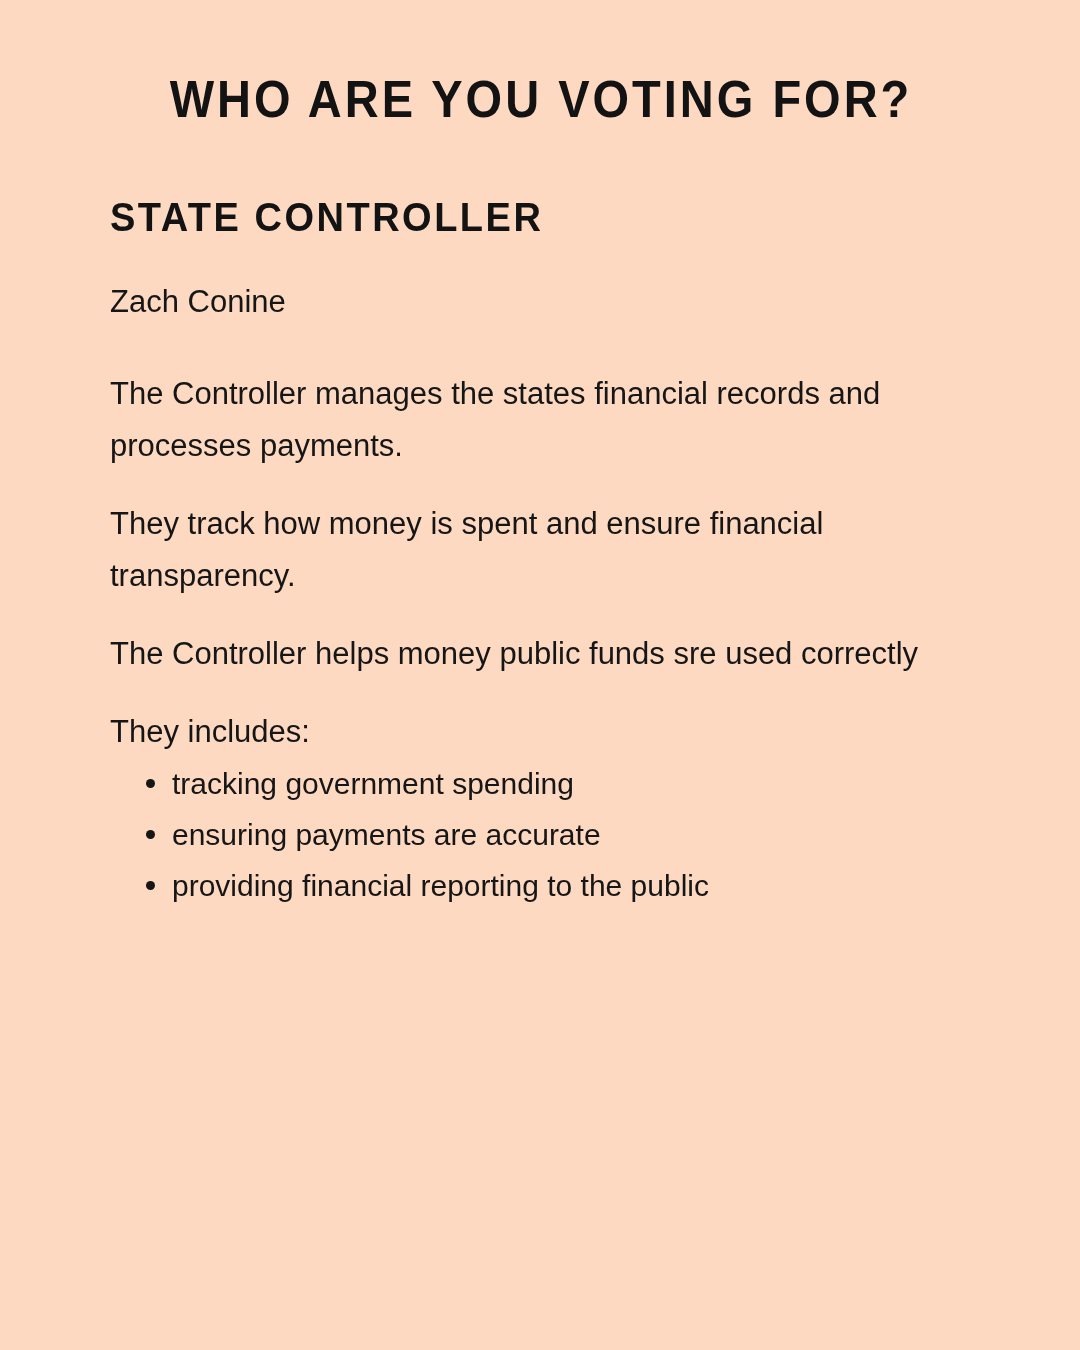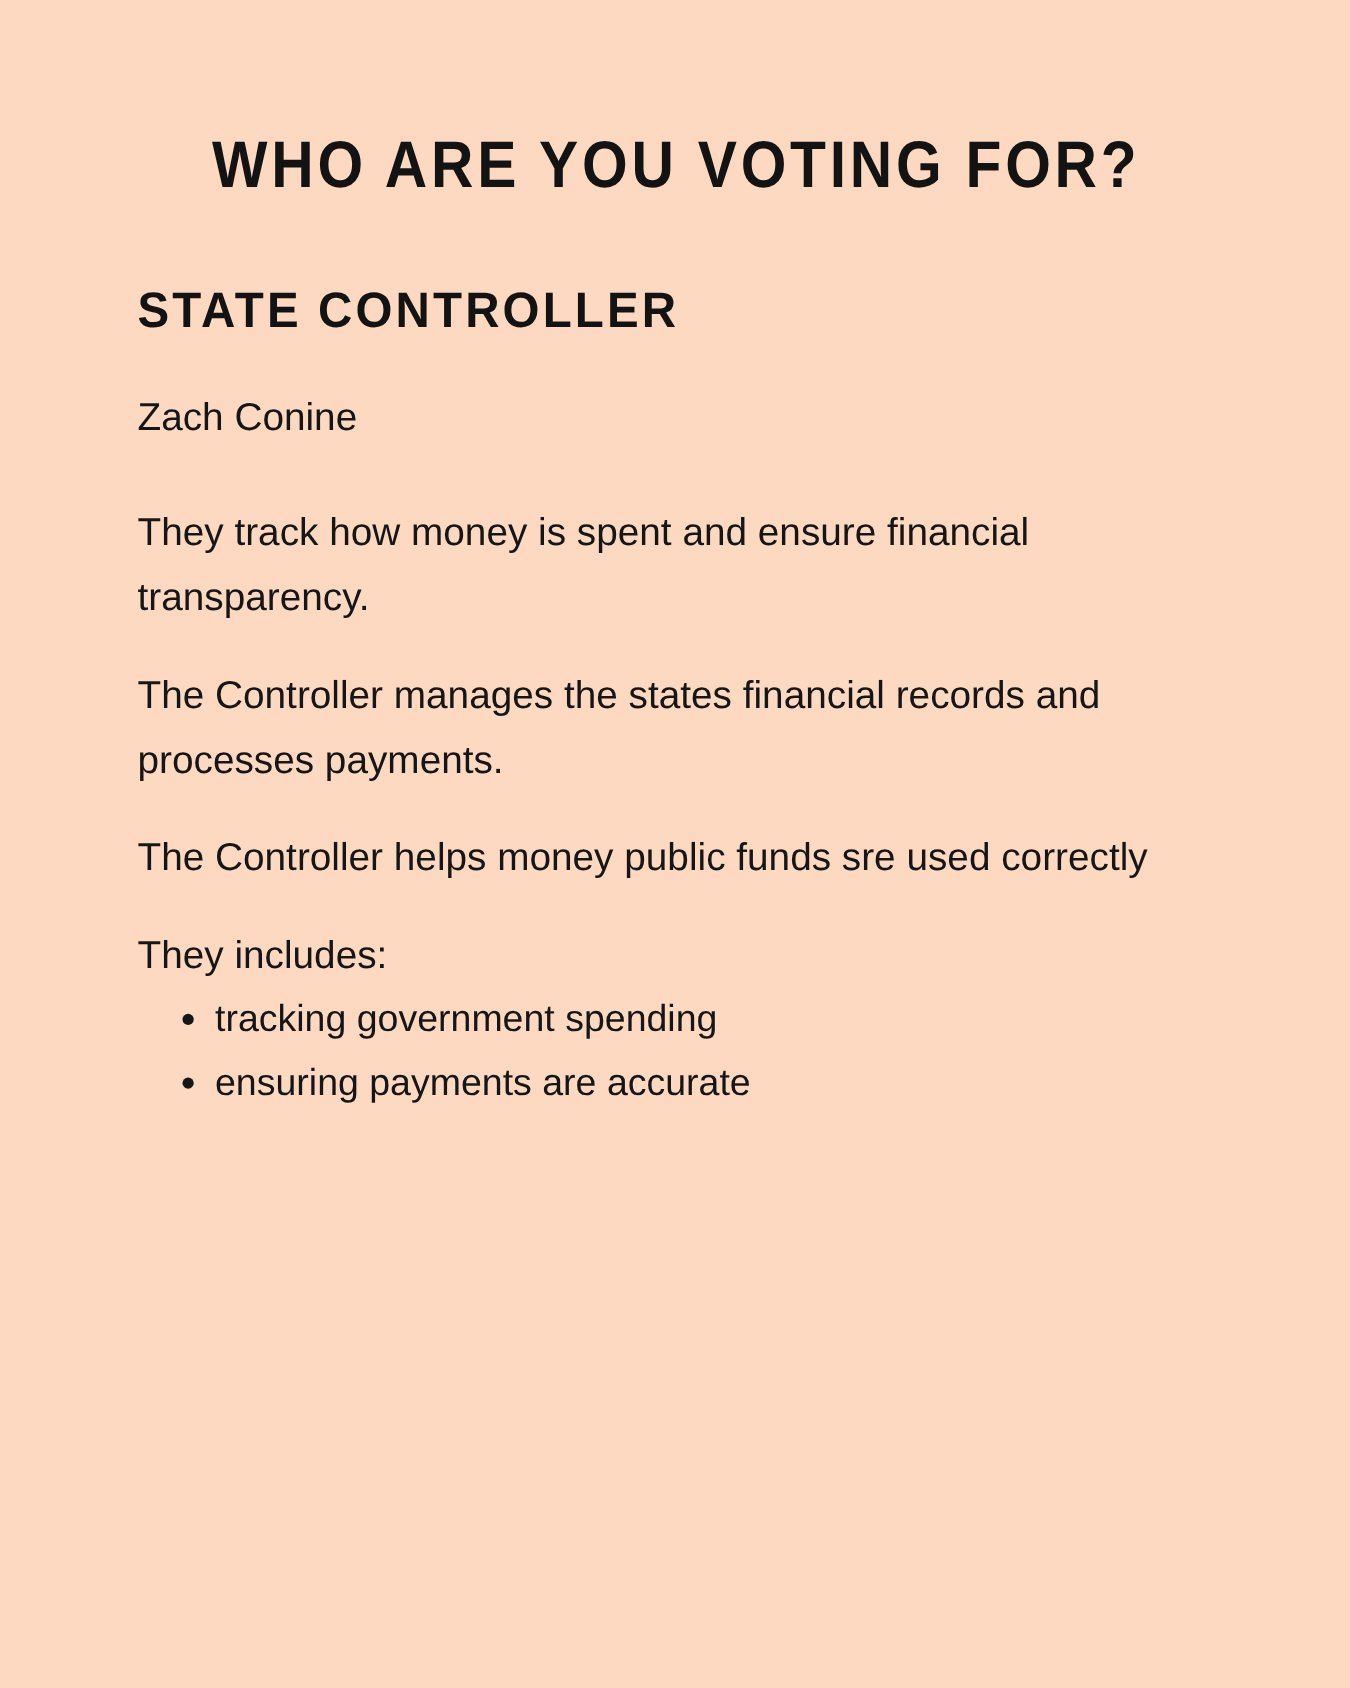--- a/index.html
+++ b/index.html
@@ -8,21 +8,21 @@
       width: 1080px;
       height: 1350px;
       font-family: "Liberation Sans", sans-serif;
     }
 
     .canvas {
       width: 1080px;
       height: 1350px;
       background: #fed9c2;
       color: #161616;
-      padding: 100px 108px 0 110px;
+      padding: 68px 108px 0 110px;
       overflow: hidden;
     }
 
     .page-title {
       text-align: center;
       font-size: 47px;
       font-weight: 800;
       letter-spacing: 3px;
       transform: scaleY(1.12);
       transform-origin: top center;
@@ -88,26 +88,27 @@
 <body>
 
 <div class="canvas">
 
   <h1 class="page-title">WHO ARE YOU VOTING FOR?</h1>
 
   <h2 class="section-heading">STATE CONTROLLER</h2>
 
   <p class="candidate-name">Zach Conine</p>
 
+  <p class="body-paragraph">The Controller manages the states financial records and processes payments.</p>
+
   <p class="body-paragraph">They track how money is spent and ensure financial transparency.</p>
-
-  <p class="body-paragraph">The Controller manages the states financial records and processes payments.</p>
 
   <p class="body-paragraph">The Controller helps money public funds sre used correctly</p>
 
   <p class="body-paragraph intro">They includes:</p>
 
   <ul class="bullet-list">
     <li>tracking government spending</li>
     <li>ensuring payments are accurate</li>
+    <li>providing financial reporting to the public</li>
   </ul>
 
 </div>
 
 </body></html>

